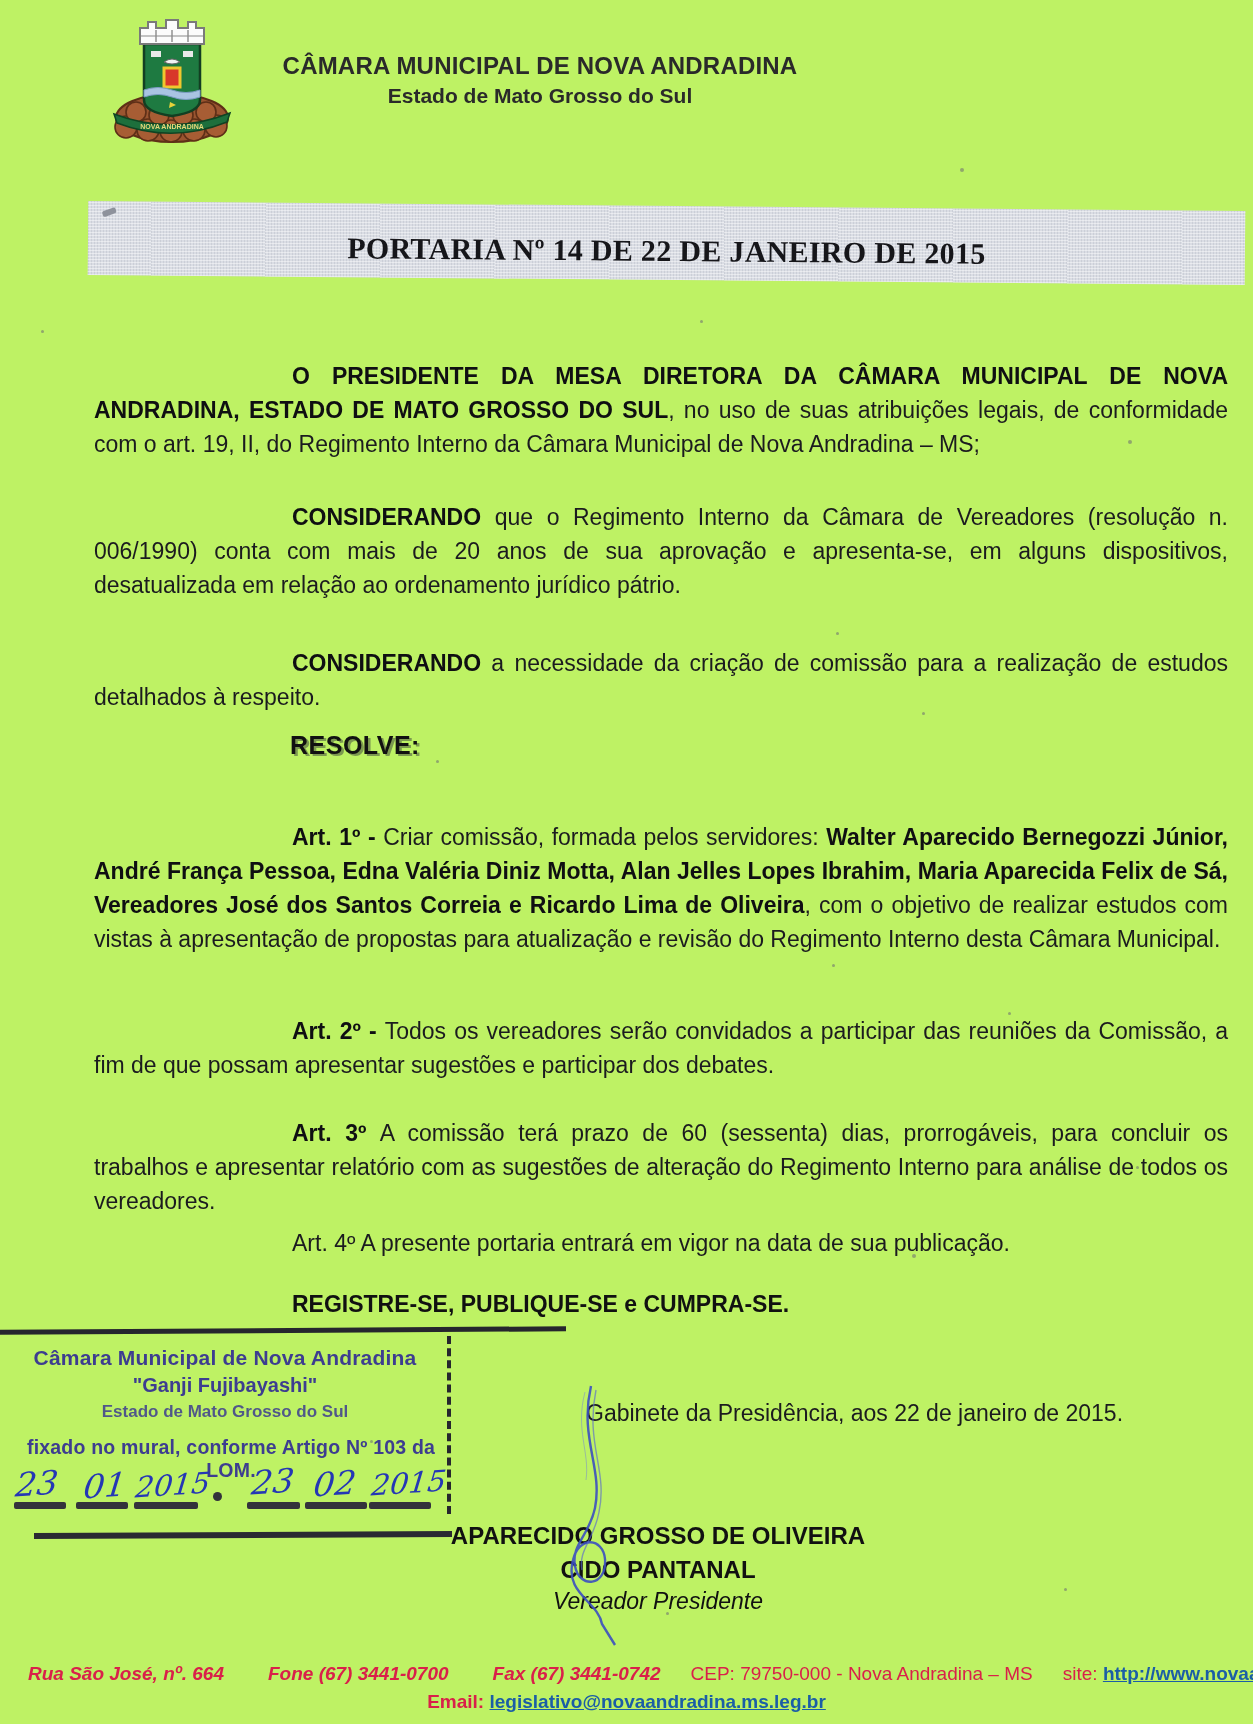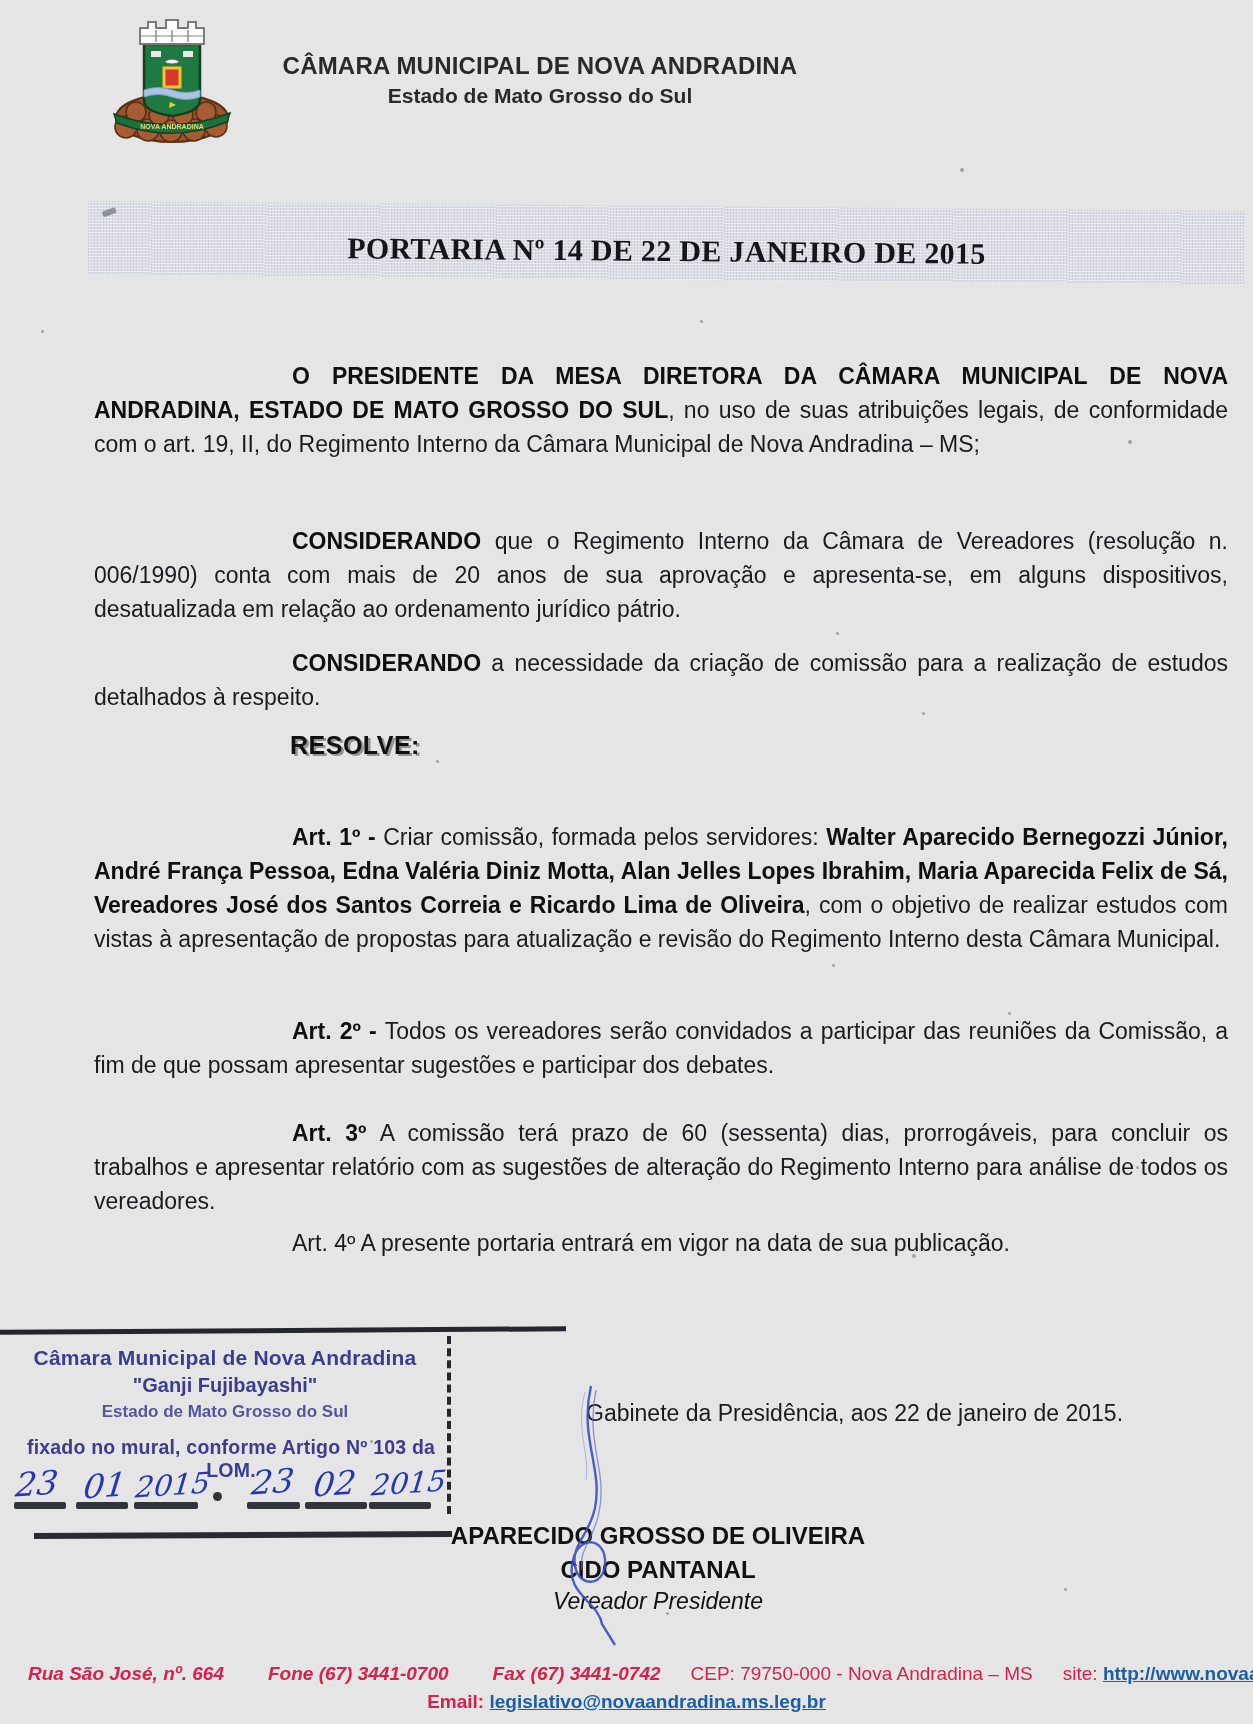--- a/index.html
+++ b/index.html
@@ -1,18 +1,18 @@
 <!DOCTYPE html>
 <html lang="pt"><head>
 <meta charset="utf-8">
 <style>
   html,body{margin:0;padding:0;background:#9a9a9a;}
   #page{
     position:relative;width:1253px;height:1724px;margin:0 auto;
-    background:#e5e5e5;overflow:hidden;
+    background:#bef264;overflow:hidden;
     font-family:"Liberation Sans",sans-serif;color:#1c1c1c;
   }
   
   #coat-of-arms{position:absolute;left:110px;top:14px;width:124px;height:132px;}
   #org-line1{position:absolute;left:250px;top:52px;width:580px;text-align:center;
     font-size:24px;font-weight:bold;color:#2a2a2a;letter-spacing:.2px;}
   #org-line2{position:absolute;left:250px;top:84px;width:580px;text-align:center;
     font-size:21px;font-weight:bold;color:#2a2a2a;}
   
   #title-banner{
@@ -31,21 +31,21 @@
     padding-bottom:12px;letter-spacing:.3px;
   }
   
   .para{
     position:absolute;left:94px;width:1134px;
     font-size:23px;line-height:34px;text-align:justify;color:#1b1b1f;
     text-indent:198px;
   }
   .para b{color:#0f0f12;}
   #p-preamble{top:336px;}
-  #p-considerando-1{top:500px;margin-top:24px;}
+  #p-considerando-1{top:476px;margin-top:24px;}
   #p-considerando-2{top:623px;}
   #resolve-label{
     position:absolute;left:290px;top:731px;font-size:25px;font-weight:bold;color:#111;
     letter-spacing:.5px;text-shadow:2.5px 2px 0 rgba(45,45,55,.45);
   }
   #p-art-1{top:797px;}
   #p-art-2{top:991px;}
   #p-art-3{top:1093px;}
   #p-art-4{top:1203px;}
   #closing-line{
@@ -150,20 +150,21 @@
   <p class="para" id="p-considerando-1"><b>CONSIDERANDO</b><span> que o Regimento Interno da Câmara de Vereadores (resolução n. 006/1990) conta com mais de 20 anos de sua aprovação e apresenta-se, em alguns dispositivos, desatualizada em relação ao ordenamento jurídico pátrio.</span></p>
   <p class="para" id="p-considerando-2"><b>CONSIDERANDO</b><span> a necessidade da criação de comissão para a realização de estudos detalhados à respeito.</span></p>
 
   <div id="resolve-label">RESOLVE:</div>
 
   <p class="para" id="p-art-1"><b>Art. 1º - </b><span>Criar comissão, formada pelos servidores: </span><b>Walter Aparecido Bernegozzi Júnior, André França Pessoa, Edna Valéria Diniz Motta, Alan Jelles Lopes Ibrahim, Maria Aparecida Felix de Sá, Vereadores José dos Santos Correia e Ricardo Lima de Oliveira</b><span>, com o objetivo de realizar estudos com vistas à apresentação de propostas para atualização e revisão do Regimento Interno desta Câmara Municipal.</span></p>
   <p class="para" id="p-art-2"><b>Art. 2º - </b><span>Todos os vereadores serão convidados a participar das reuniões da Comissão, a fim de que possam apresentar sugestões e participar dos debates.</span></p>
   <p class="para" id="p-art-3"><b>Art. 3º </b><span>A comissão terá prazo de 60 (sessenta) dias, prorrogáveis, para concluir os trabalhos e apresentar relatório com as sugestões de alteração do Regimento Interno para análise de todos os vereadores.</span></p>
   <p class="para" id="p-art-4"><span>Art. 4º A presente portaria entrará em vigor na data de sua publicação.</span></p>
 
+  <div id="closing-line">REGISTRE-SE, PUBLIQUE-SE e CUMPRA-SE.</div>
 
   <div id="stamp-top-border"></div>
   <div id="stamp-right-border"></div>
   <div id="stamp-bottom-border"></div>
   <div class="stamp-text" id="stamp-line1">Câmara Municipal de Nova Andradina</div>
   <div class="stamp-text" id="stamp-line2">"Ganji Fujibayashi"</div>
   <div class="stamp-text" id="stamp-line3">Estado de Mato Grosso do Sul</div>
   <div class="stamp-text" id="stamp-line4">fixado no mural, conforme Artigo Nº 103 da LOM.</div>
 
   <div class="date-underline" id="u1"></div>

